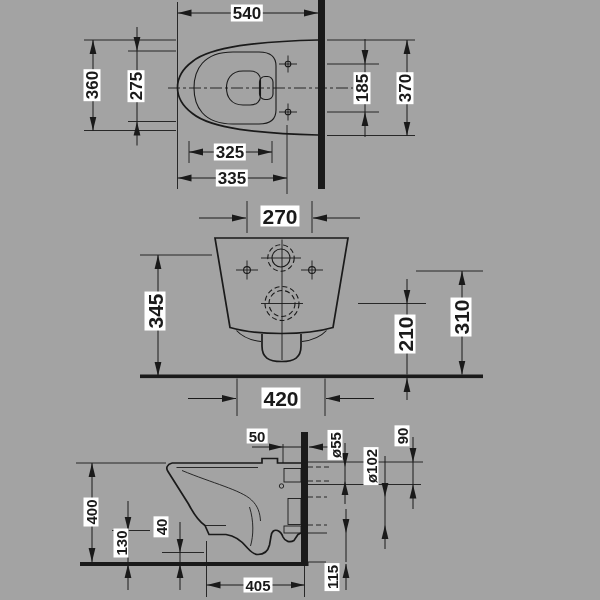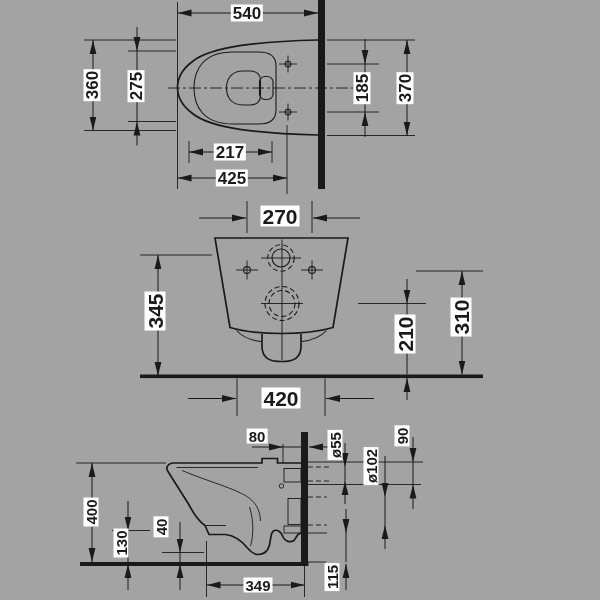--- a/index.html
+++ b/index.html
@@ -143,34 +143,34 @@
     <line class="ln dimln" x1="180" y1="552.5" x2="180" y2="562"></line>
     <line class="ln dimln" x1="180" y1="522" x2="180" y2="552.5" marker-end="url(#ar)"></line>
     <line class="ln dimln" x1="180" y1="590" x2="180" y2="564" marker-end="url(#ar)"></line>
     <line class="ln dimln" x1="206.5" y1="585" x2="304.5" y2="585" marker-start="url(#ar)" marker-end="url(#ar)"></line>
   </g>
 </svg>
 
 <div class="dim s17" style="left:247px;top:13px">540</div>
 <div class="dim s17 v" style="left:92px;top:85px">360</div>
 <div class="dim s17 v" style="left:136px;top:86px">275</div>
-<div class="dim s17" style="left:230px;top:152px">217</div>
-<div class="dim s17" style="left:232px;top:178px">425</div>
+<div class="dim s17" style="left:230px;top:152px">325</div>
+<div class="dim s17" style="left:232px;top:178px">335</div>
 <div class="dim s17 v" style="left:362px;top:88px">185</div>
 <div class="dim s17 v" style="left:405px;top:88px">370</div>
 
 <div class="dim s21" style="left:280px;top:216px">270</div>
 <div class="dim s21 v" style="left:155px;top:311px">345</div>
 <div class="dim s21 v" style="left:405px;top:334px">210</div>
 <div class="dim s21 v" style="left:461px;top:317px">310</div>
 <div class="dim s21" style="left:281px;top:398px">420</div>
 
-<div class="dim s15" style="left:257px;top:436px">80</div>
+<div class="dim s15" style="left:257px;top:436px">50</div>
 <div class="dim s15 v" style="left:335px;top:445px">ø55</div>
 <div class="dim s15 v" style="left:371px;top:466px">ø102</div>
 <div class="dim s15 v" style="left:402px;top:436px">90</div>
 <div class="dim s15 v" style="left:91px;top:512px">400</div>
 <div class="dim s15 v" style="left:121px;top:543px">130</div>
 <div class="dim s15 v" style="left:161px;top:527px">40</div>
-<div class="dim s15" style="left:258px;top:585px">349</div>
+<div class="dim s15" style="left:258px;top:585px">405</div>
 <div class="dim s15 v" style="left:332px;top:577px">115</div>
 
 </div>
 
 </body></html>

